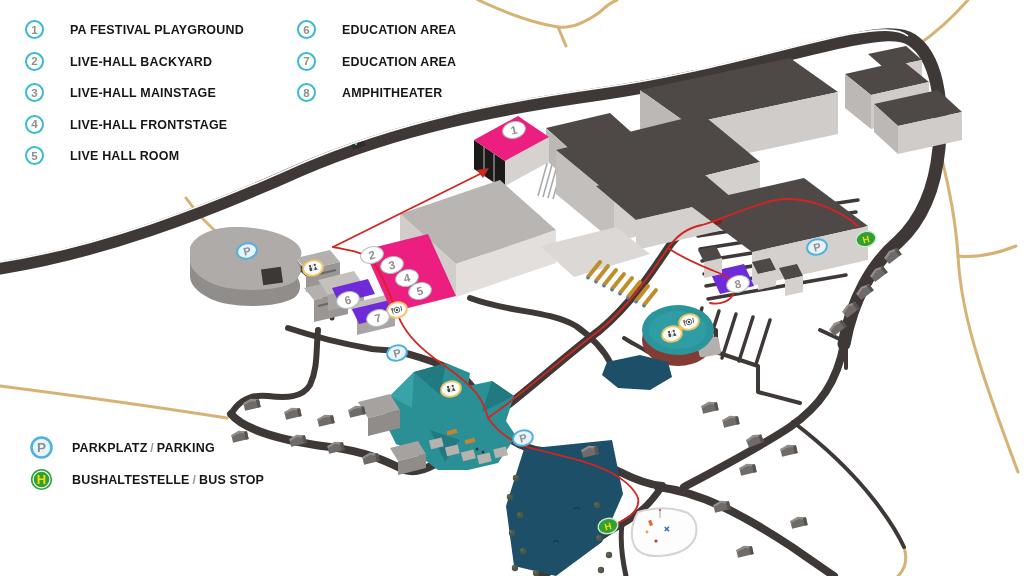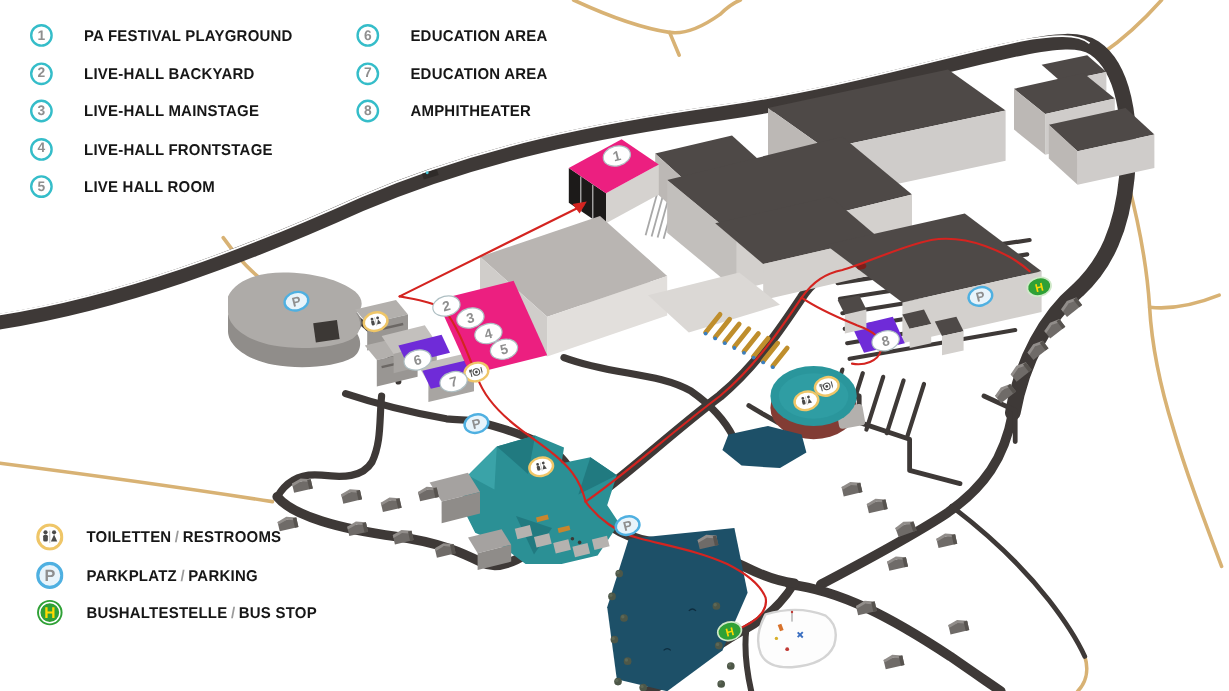--- a/index.html
+++ b/index.html
@@ -469,37 +469,20 @@
       <div class="num-circle">7</div>
       <div class="area-label">EDUCATION AREA</div>
     </div>
 
     <div class="area-row">
       <div class="num-circle">8</div>
       <div class="area-label">AMPHITHEATER</div>
     </div>
   </div>
   <div class="legend-services" id="legend-services">
-    <div class="svc-row">
-      <span class="svc-icon"><svg width="23" height="23" viewBox="-11.5 -11.5 23 23">
-            <circle r="10" fill="#ffffff" stroke="#efc668" stroke-width="2.6"></circle>
-            <g transform="scale(1.15)">
-    <g fill="#4a4a4a">
-      <circle cx="-3.1" cy="-3.4" r="1.5"></circle>
-                <rect x="-4.8" y="-1.7" width="3.4" height="5" rx="1.2"></rect>
-      <circle cx="3.1" cy="-3.4" r="1.5"></circle>
-                <path d="M3.1,-1.9 L0.8,3.3 L5.4,3.3 Z"></path>
-    </g>
-              <rect x="-0.35" y="-4.6" width="0.7" height="9" fill="#bdbdbd"></rect>
-            </g>
-          </svg></span>
-      <span class="svc-label">
-        <span class="de">TOILETTEN</span><span class="slash">/</span><span class="en">RESTROOMS</span>
-      </span>
-    </div>
 
 
     <div class="svc-row">
       <span class="svc-icon"><svg width="23" height="23" viewBox="-11.5 -11.5 23 23">
             <circle r="10" fill="#e8f4fb" stroke="#4fb0e1" stroke-width="2.6"></circle>
             <text text-anchor="middle" dy="4.8" font-size="13.5" font-weight="bold" fill="#8f8f8f">P</text>
           </svg></span>
       <span class="svc-label">
         <span class="de">PARKPLATZ</span><span class="slash">/</span><span class="en">PARKING</span>
       </span>

